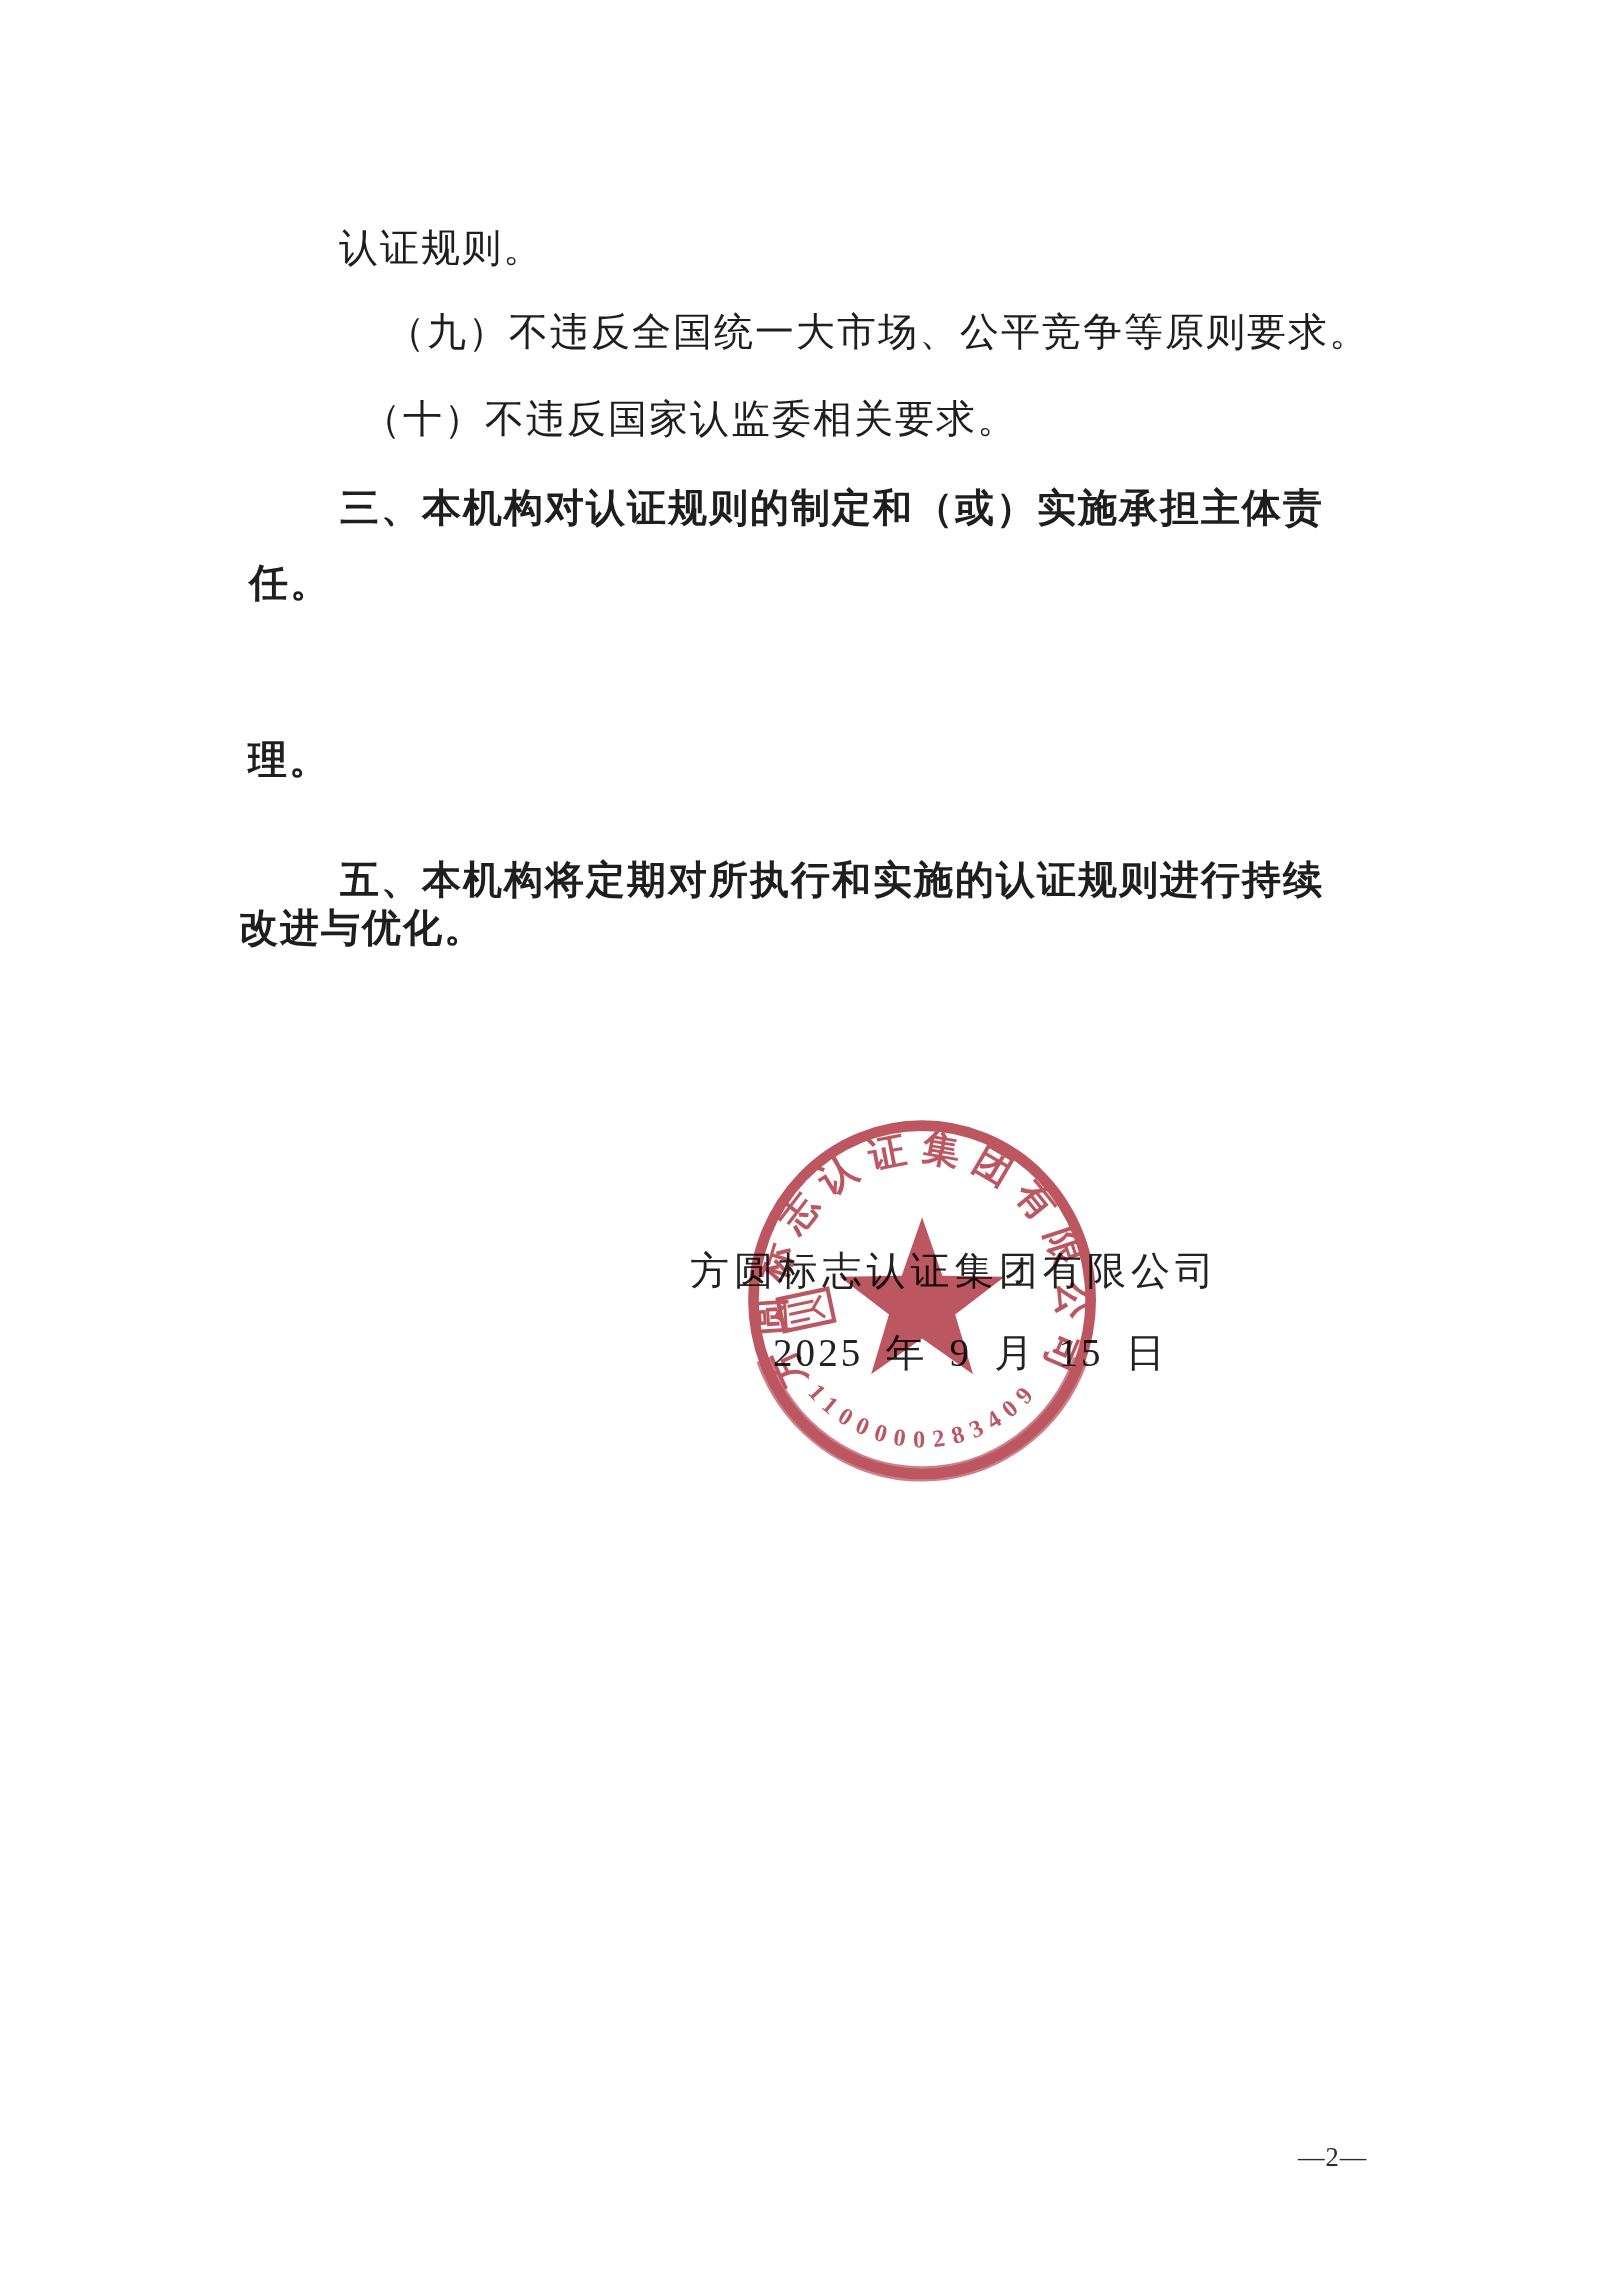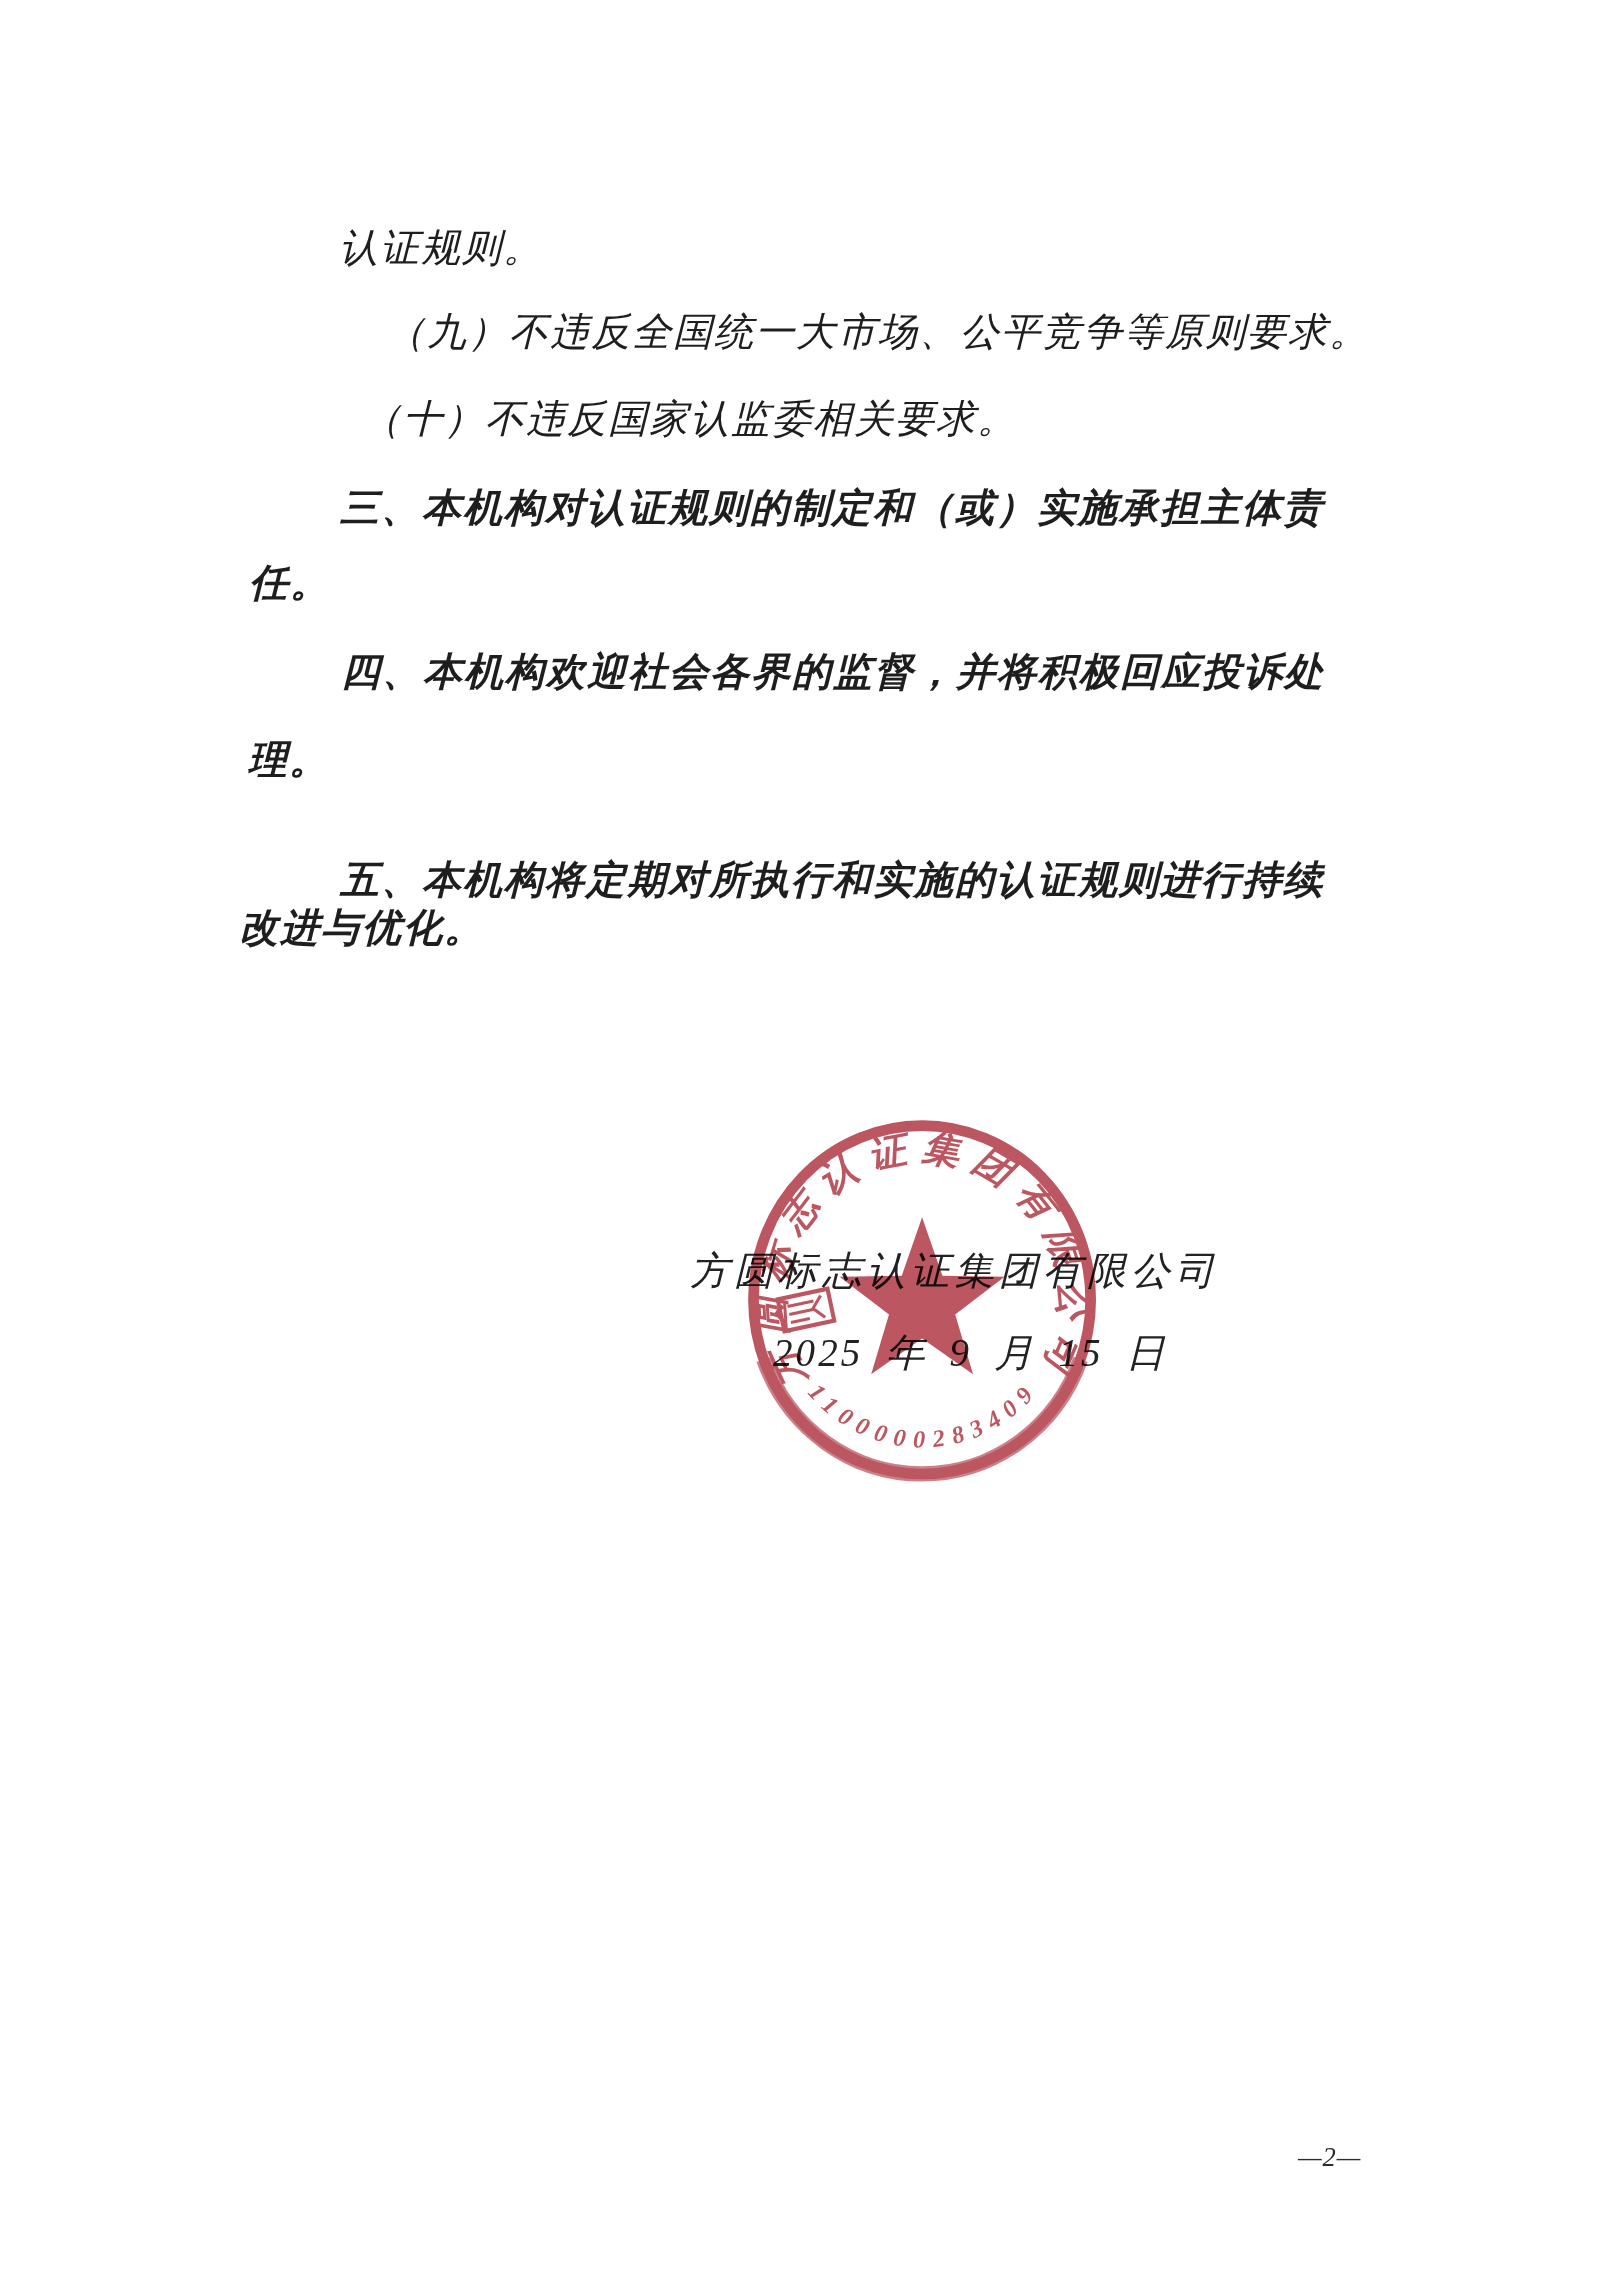--- a/index.html
+++ b/index.html
@@ -2,21 +2,20 @@
 <html style="font-size:8.2px"><head>
 <meta charset="utf-8">
 <style>
   html,body{margin:0;padding:0;background:#ffffff;}
   .page{
     position:relative;
     width:1616px;height:2295px;
     background:#ffffff;
     overflow:hidden;
     font-family:"Liberation Serif","DejaVu Serif",serif;
-    font-style:italic;
   }
   .bodyline{
     position:absolute;
     white-space:pre;
     color:#1e1e1e;
     font-size:39px;
     line-height:39px;
     letter-spacing:2px;
     font-family:"Liberation Serif","DejaVu Serif",serif;
   }
@@ -70,21 +69,20 @@
 </head>
 <body>
 
 <div class="page">
 
   <div class="bodyline" id="line-0">认证规则。</div>
   <div class="bodyline" id="line-1">（九）不违反全国统一大市场、公平竞争等原则要求。</div>
   <div class="bodyline" id="line-2">（十）不违反国家认监委相关要求。</div>
   <div class="bodyline bold" id="line-3">三、本机构对认证规则的制定和（或）实施承担主体责</div>
   <div class="bodyline bold" id="line-4">任。</div>
-  <div class="bodyline bold" id="line-5">四、本机构欢迎社会各界的监督，并将积极回应投诉处</div>
   <div class="bodyline bold" id="line-6">理。</div>
   <div class="bodyline bold" id="line-7">五、本机构将定期对所执行和实施的认证规则进行持续</div>
   <div class="bodyline bold" id="line-8">改进与优化。</div>
 
   <div class="sig-company">方圆标志认证集团有限公司</div>
   <div class="sig-date">2025 年 9 月 15 日</div>
 
   <svg class="seal-svg" viewBox="0 0 3172 4506" xmlns="http://www.w3.org/2000/svg">
     <g>
 

